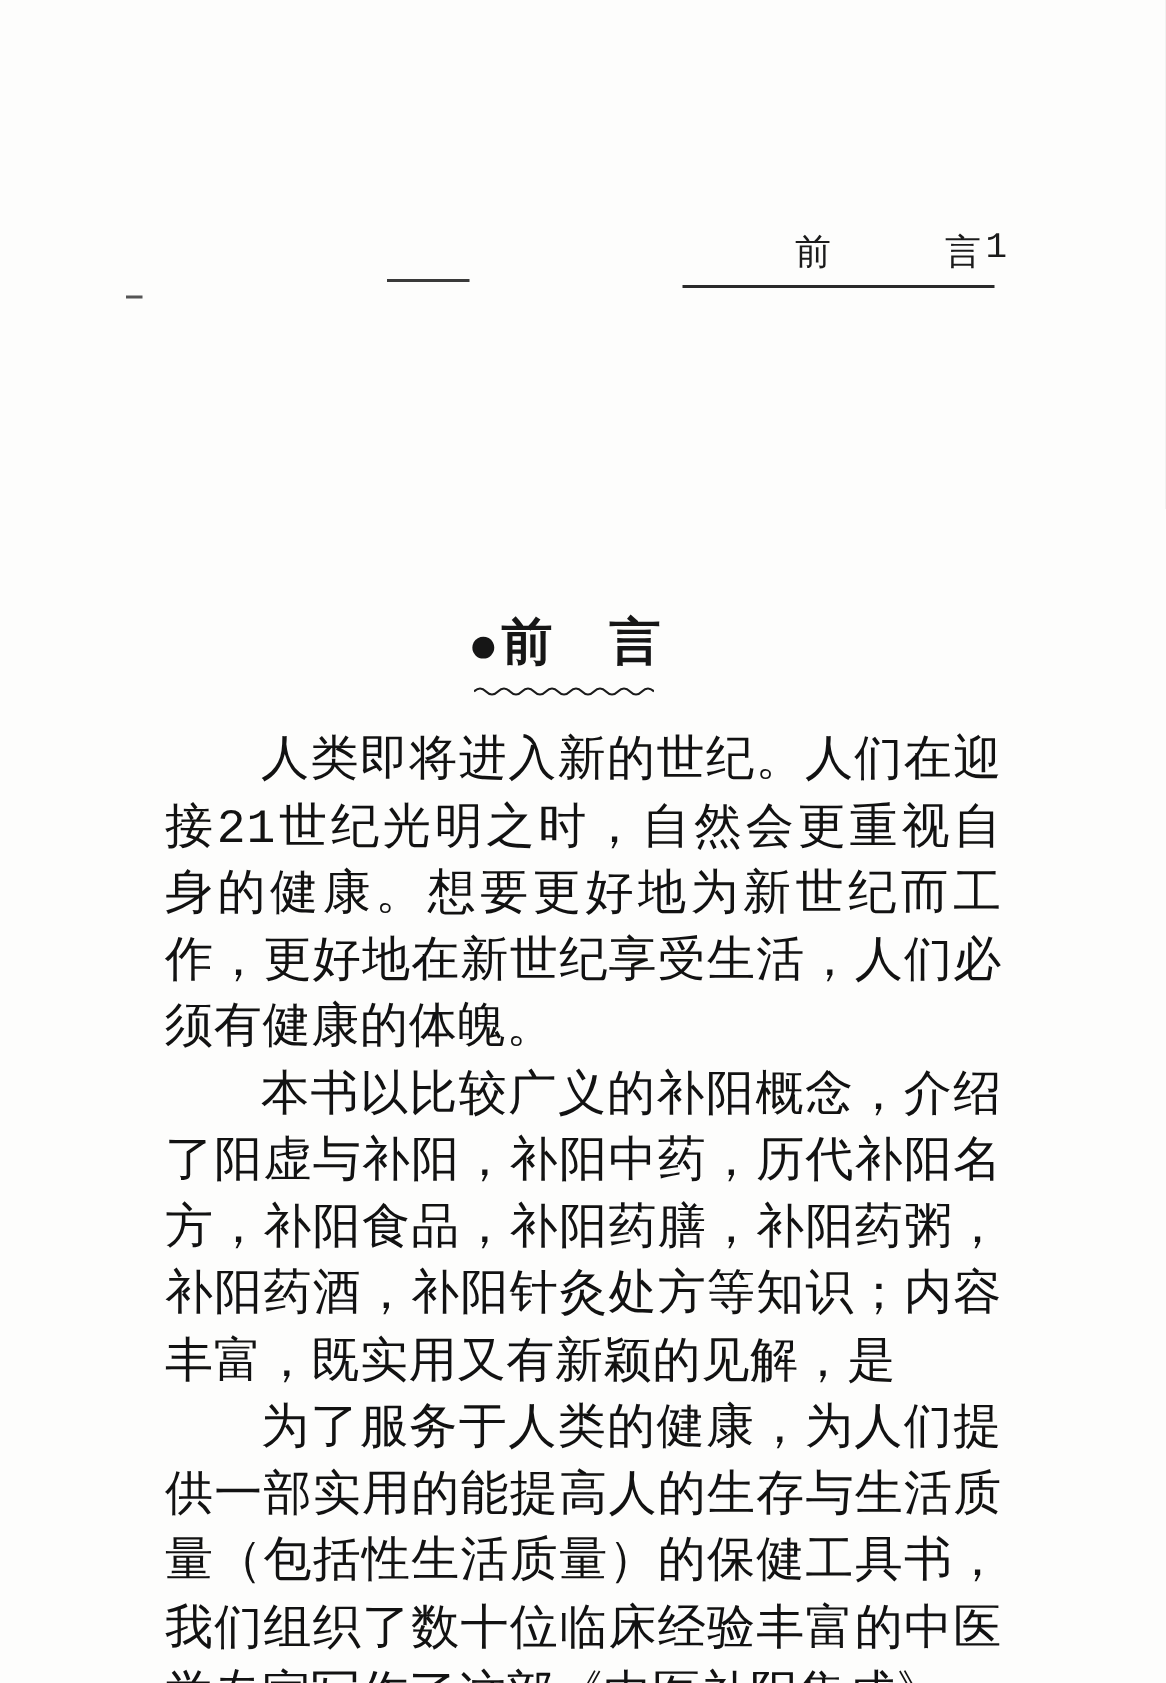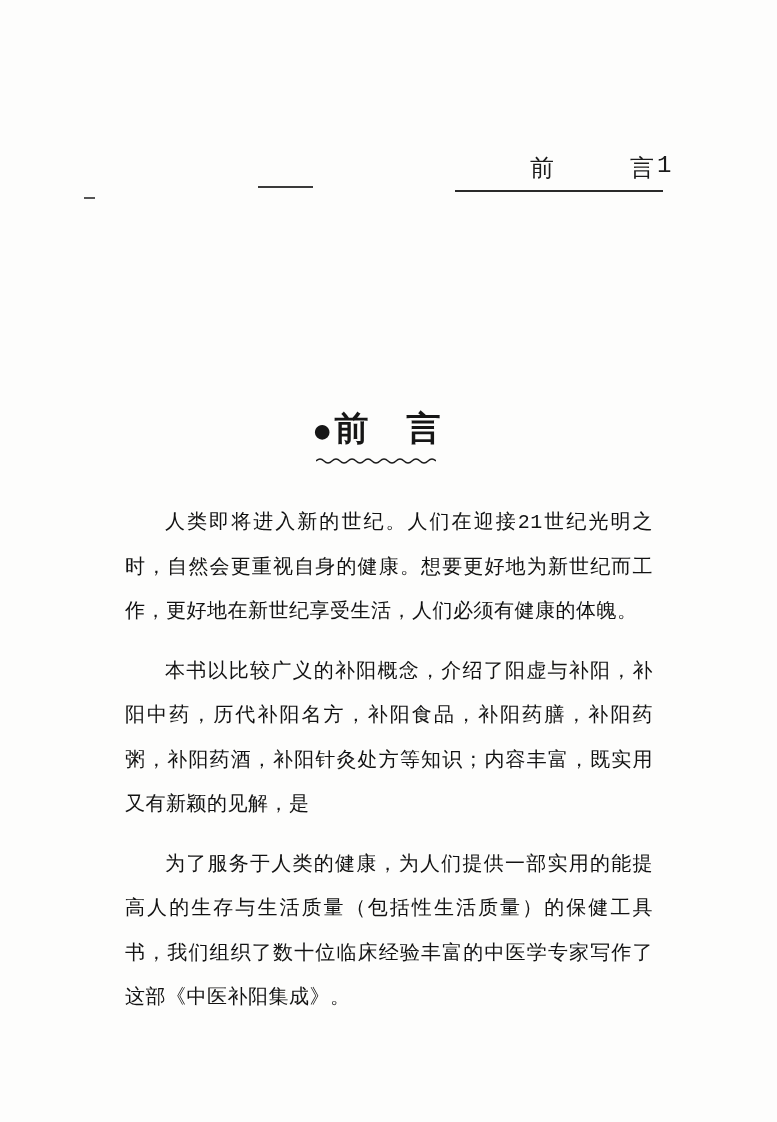--- a/index.html
+++ b/index.html
@@ -88,22 +88,22 @@
   }
 
   
   .body-text {
     position: absolute;
     top: 486px;
     left: 110px;
     width: 558px;
   }
   .body-text p {
-    margin: 15px;
-    font-size: 20px;
+    margin: 0;
+    font-size: 32px;
     line-height: 44.5px;
     text-align: justify;
     text-indent: 2em;
     letter-spacing: 0.5px;
     color: #121212;
   }
 </style>
 </head>
 <body>
 

